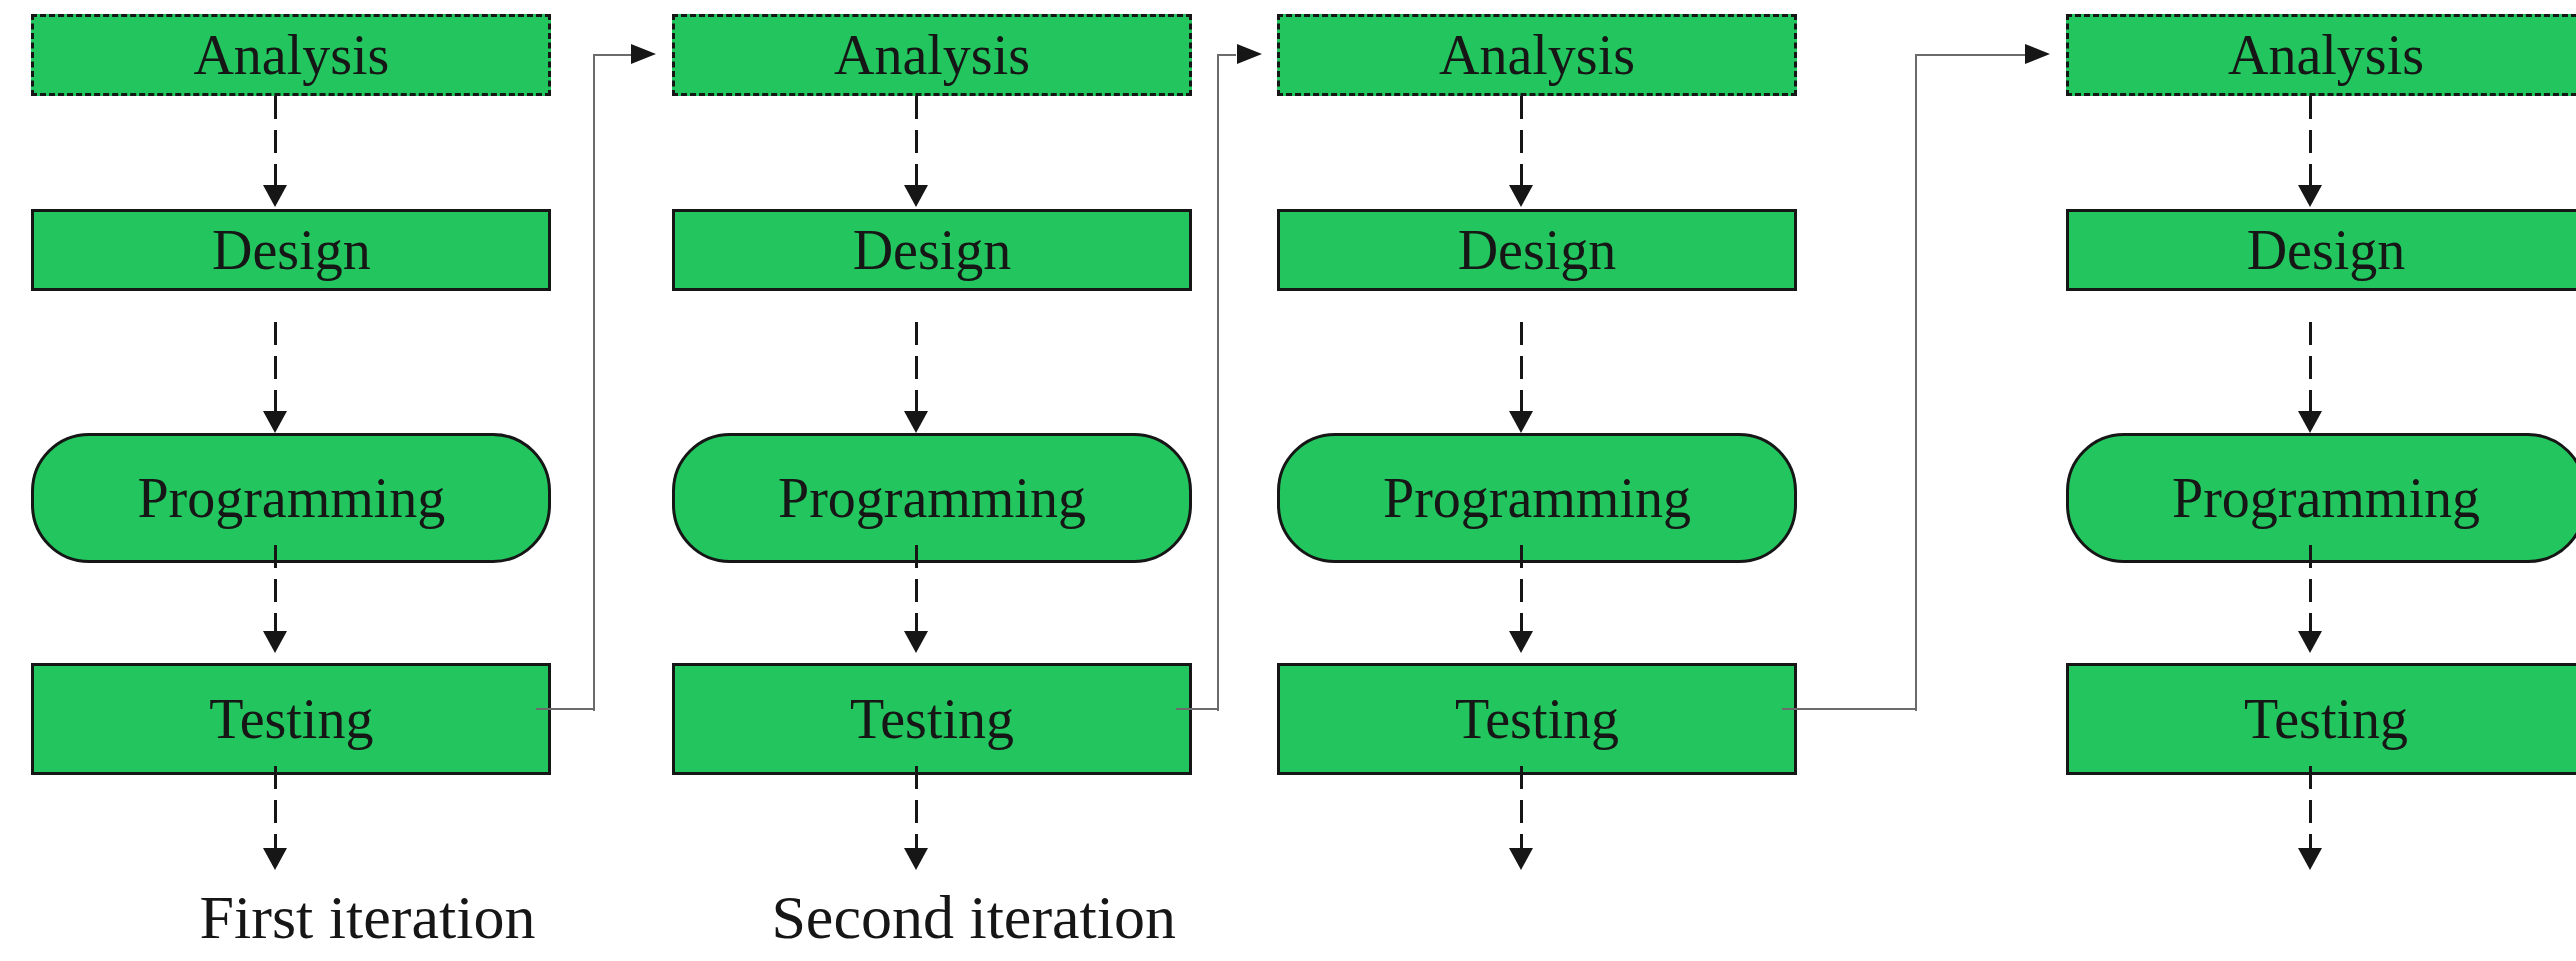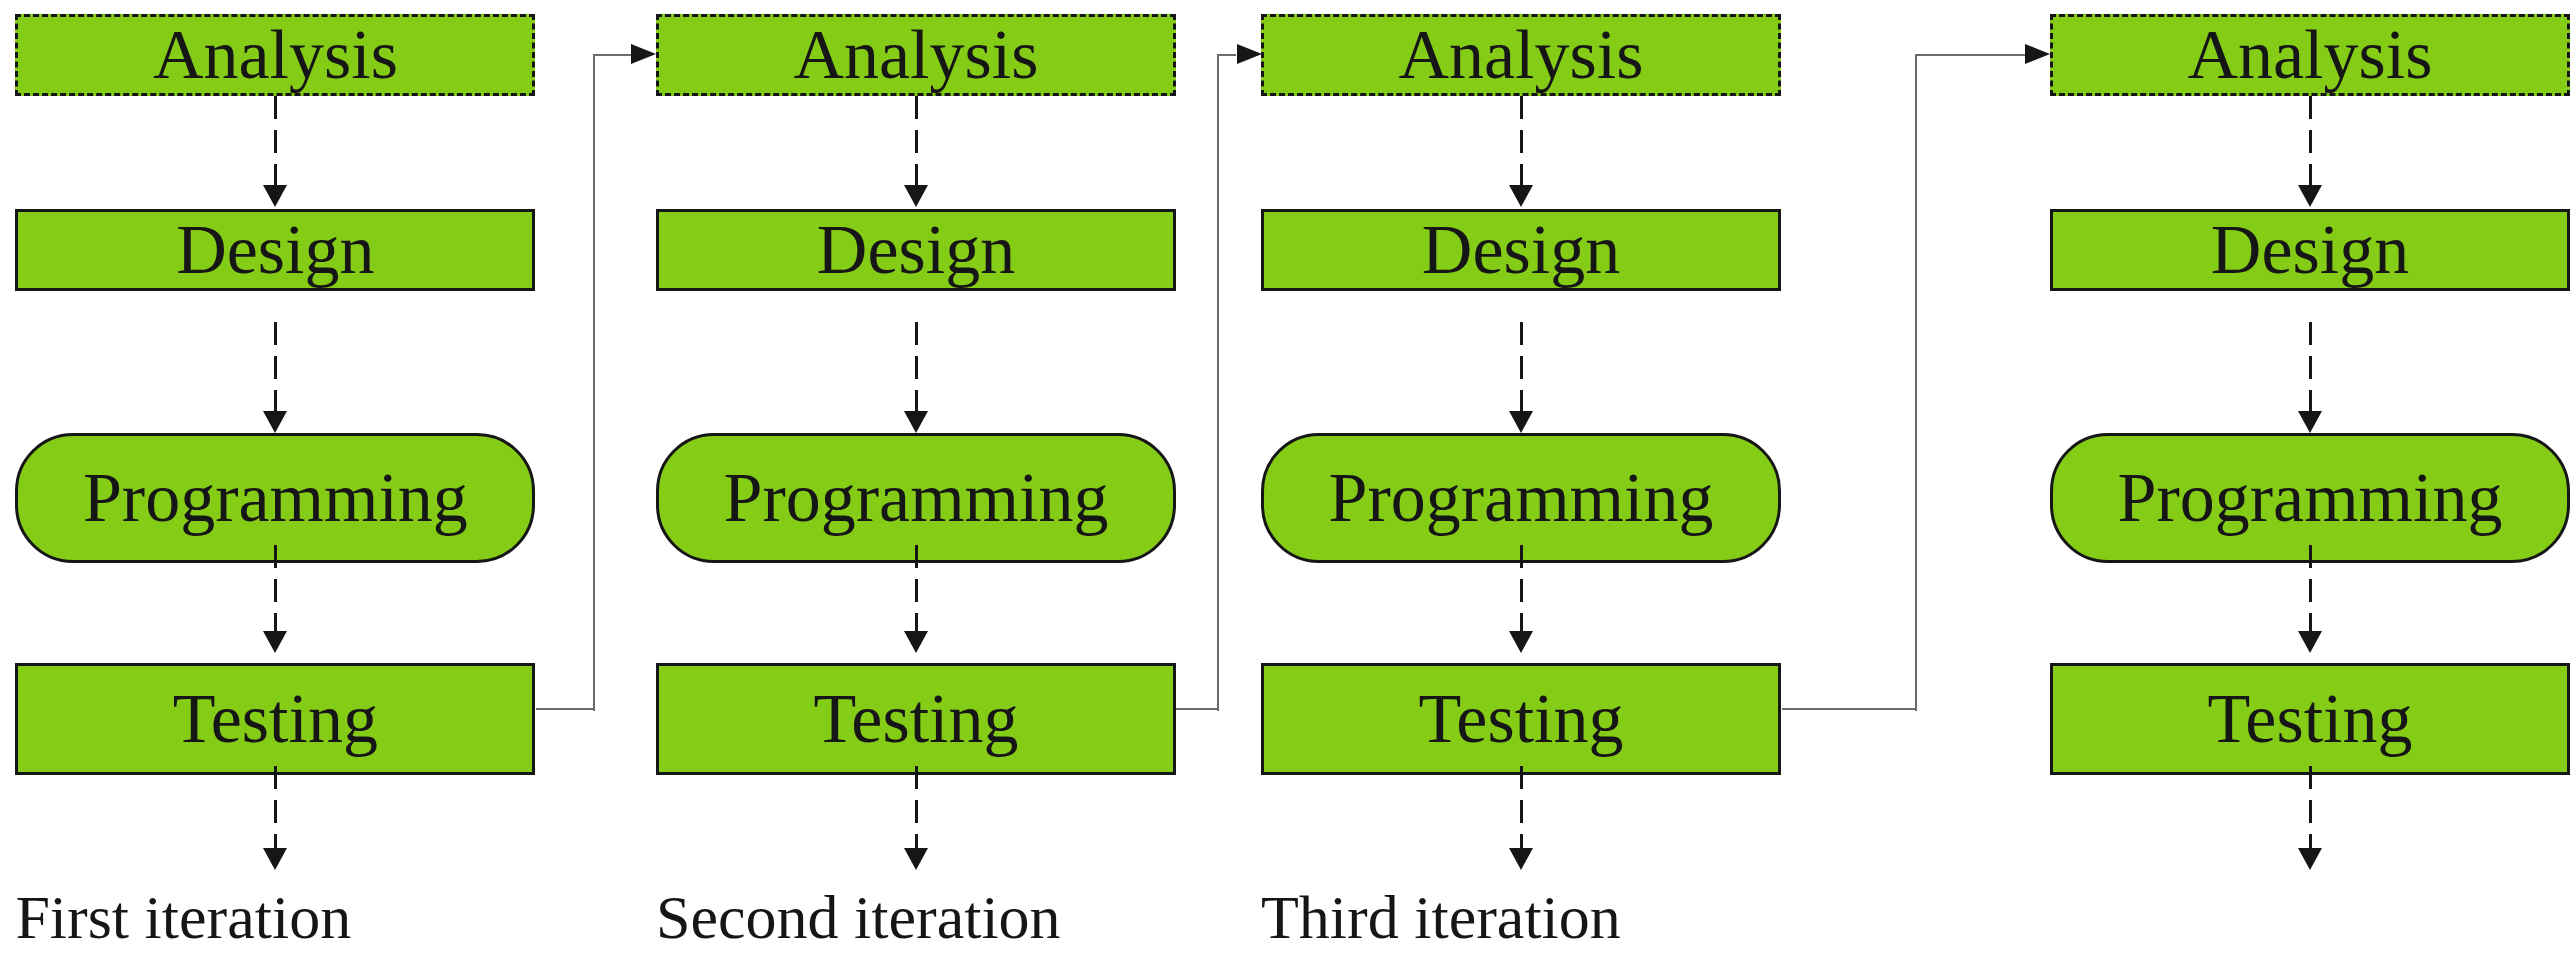--- a/index.html
+++ b/index.html
@@ -24,28 +24,28 @@
     height: 962px;
   }
   .c0 { left: 15.4px; }
   .c1 { left: 656px; }
   .c2 { left: 1261px; }
   .c3 { left: 2050px; }
 
   
   .node {
     position: absolute;
-    left: 0;
+    left: 16px;
     width: 520px;
     box-sizing: border-box;
     display: flex;
     align-items: center;
     justify-content: center;
-    background: #84cc16;
-    font-size: 70px;
+    background: #22c55e;
+    font-size: 56px;
     line-height: 1;
     white-space: nowrap;
   }
   .analysis {
     top: 14px;
     height: 82px;
     border: 3.1px dashed #161616;
   }
   .design {
     top: 209px;
@@ -90,21 +90,21 @@
   .hd2 { top: 411px; }
   .hd3 { top: 631px; }
   .hd4 { top: 848px; }
 
   
   .label {
     position: absolute;
     top: 886px;
     left: 0;
     width: 100%;
-    text-align: left;
+    text-align: right;
     font-size: 62px;
     line-height: 1;
     white-space: nowrap;
   }
 
   
   .connector-h {
     position: absolute;
     height: 2.3px;
     background: #6b6b6b;
@@ -181,21 +181,20 @@
     <div class="head-down hd1"></div>
     <div class="node design">Design</div>
     <div class="vline vl2"></div>
     <div class="head-down hd2"></div>
     <div class="node programming">Programming</div>
     <div class="vline vl3"></div>
     <div class="head-down hd3"></div>
     <div class="node testing">Testing</div>
     <div class="vline vl4"></div>
     <div class="head-down hd4"></div>
-    <div class="label">Third iteration</div>
   </div>
 
   <div class="col c3">
     <div class="node analysis">Analysis</div>
     <div class="vline vl1"></div>
     <div class="head-down hd1"></div>
     <div class="node design">Design</div>
     <div class="vline vl2"></div>
     <div class="head-down hd2"></div>
     <div class="node programming">Programming</div>

